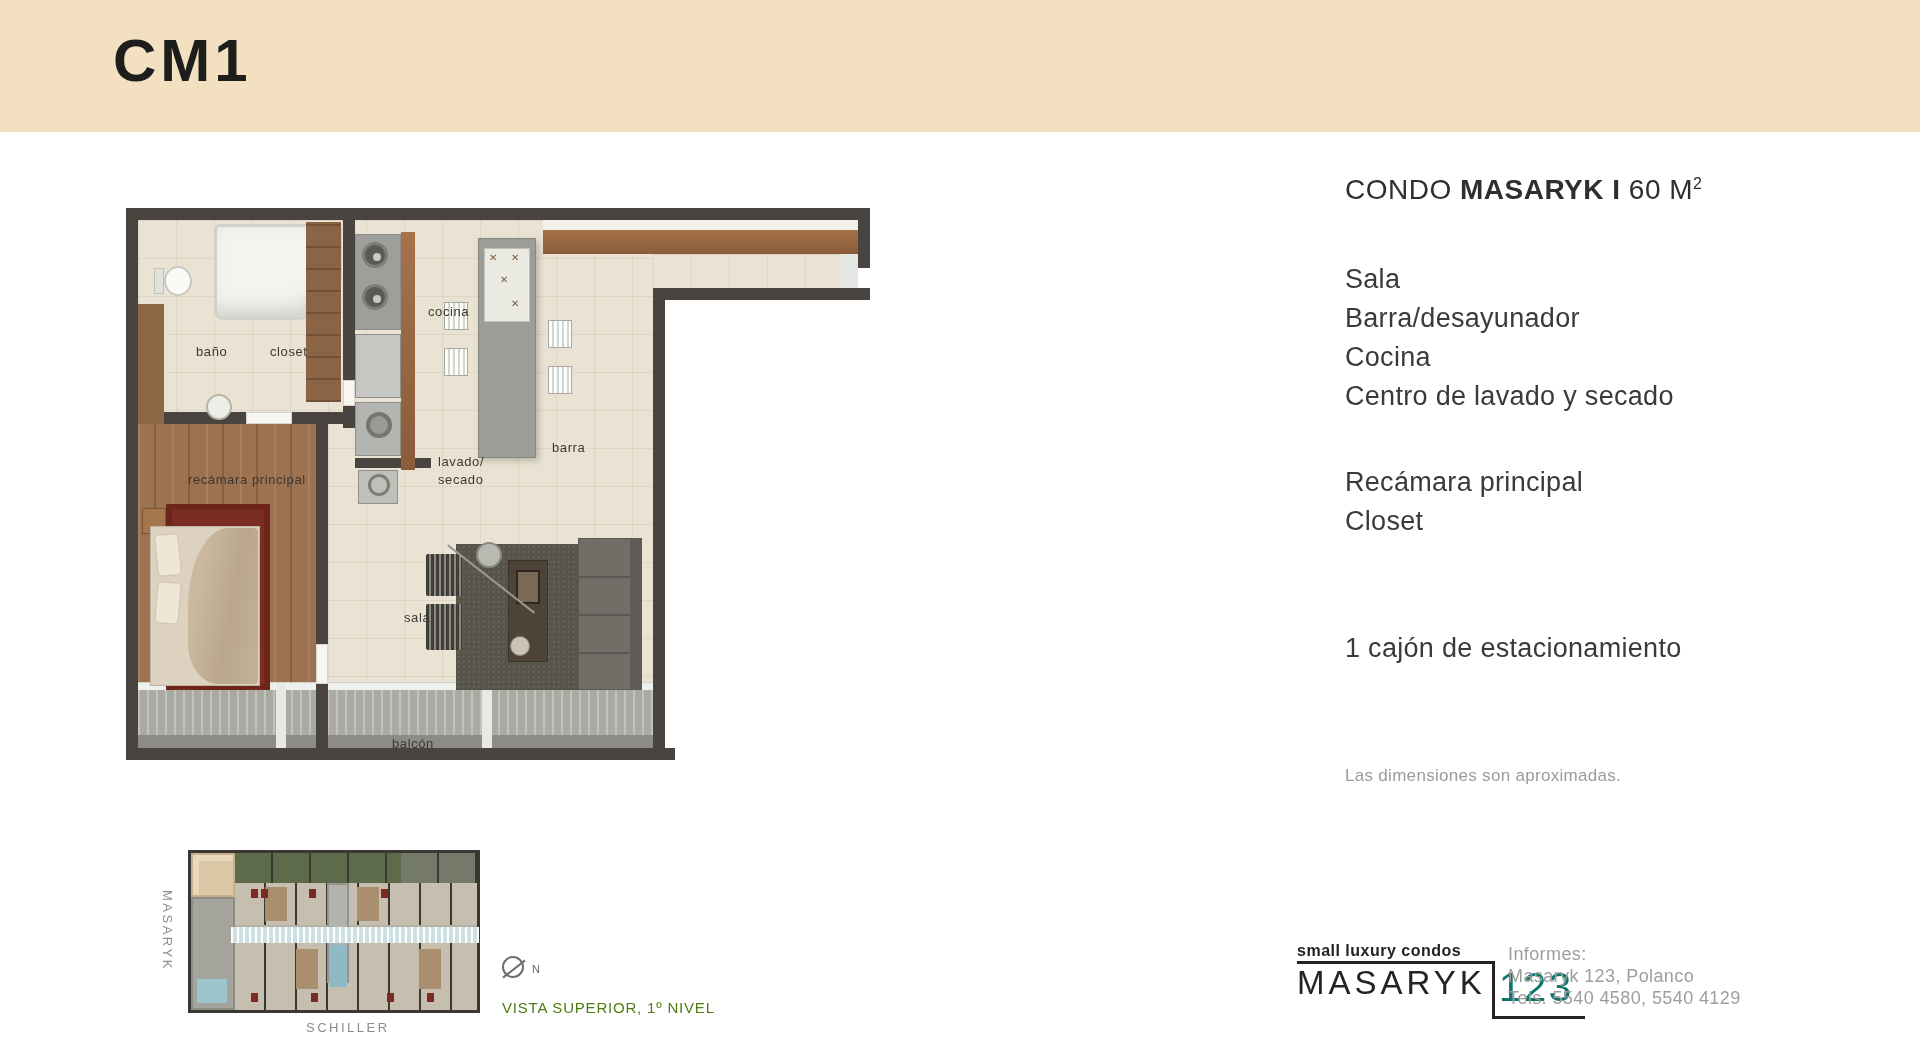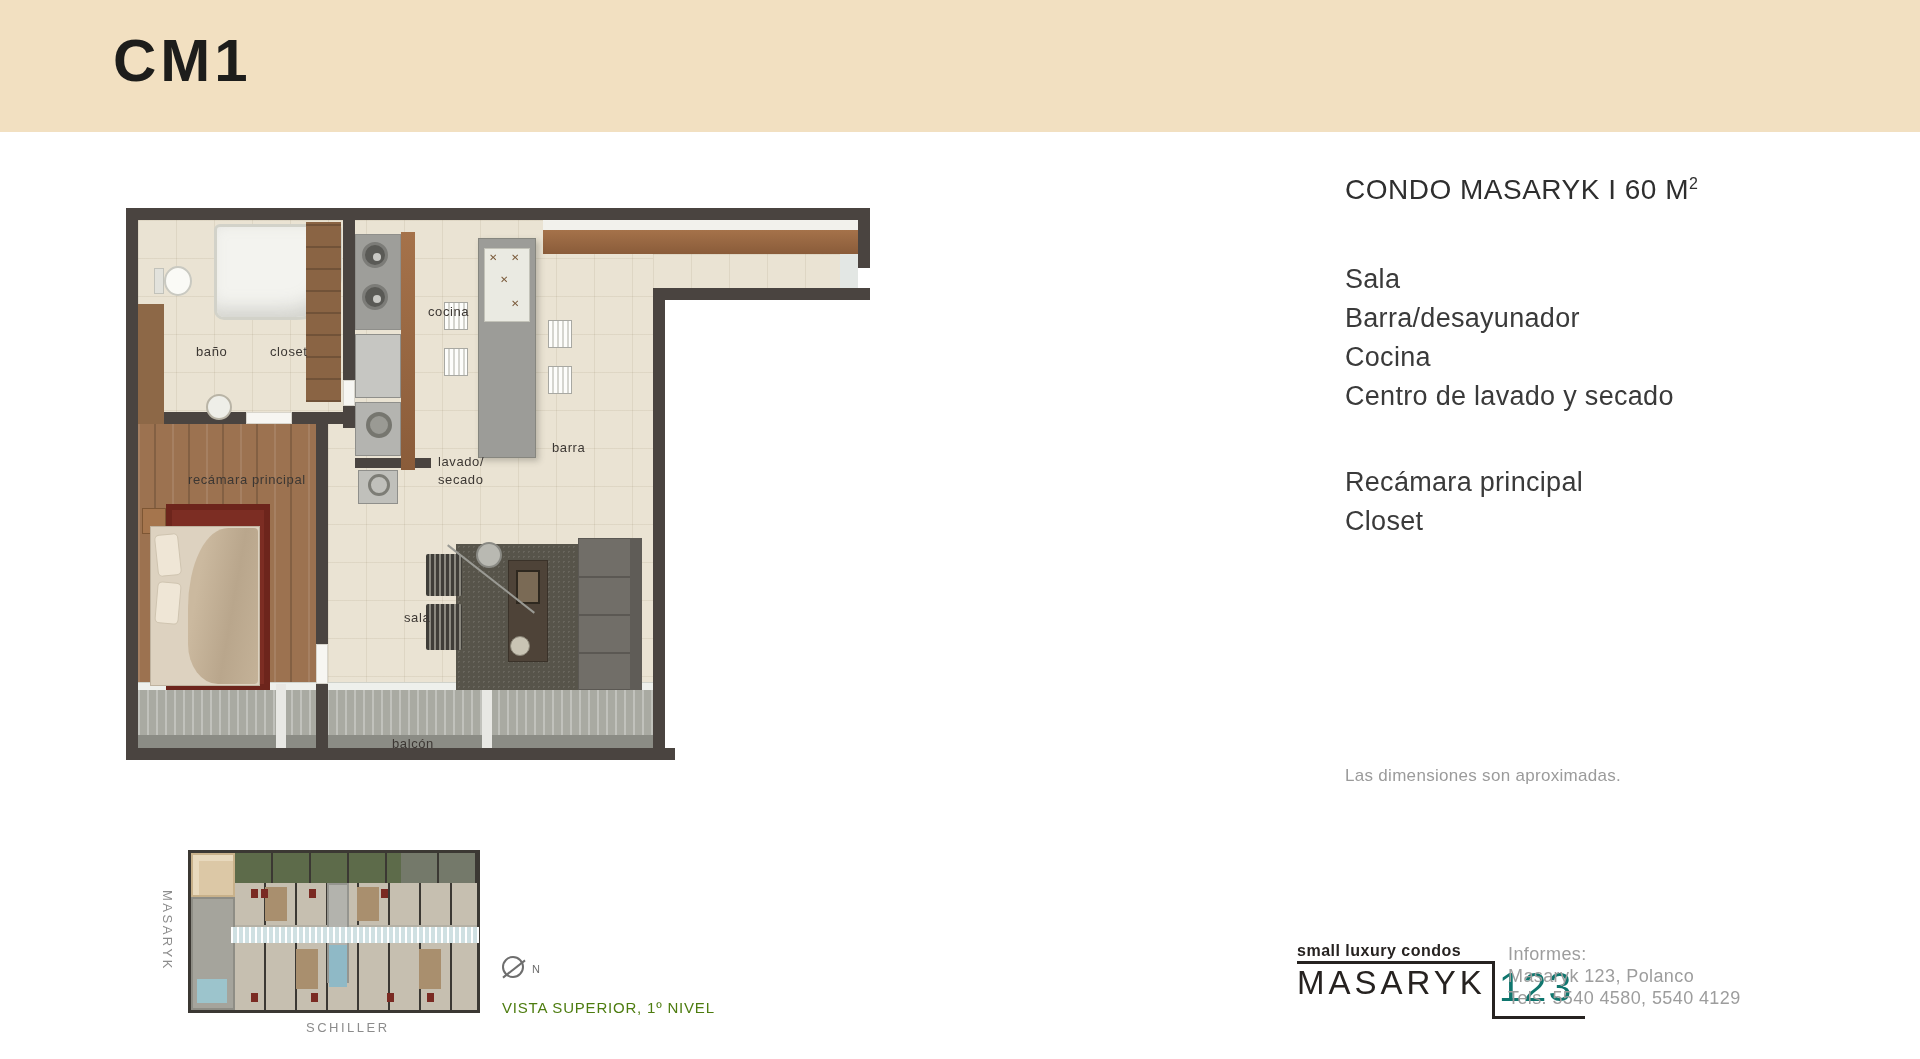--- a/index.html
+++ b/index.html
@@ -15,21 +15,21 @@
 
   
   .banner { left:0; top:0; width:1920px; height:132px; background:#f2e0c1; }
   .unit-code {
     left:113px; top:26px; font-size:60px; font-weight:700;
     letter-spacing:4px; color:#1d1d1b;
   }
 
   
   .headline { left:1345px; top:174px; font-size:28px; letter-spacing:0.5px; color:#2e2e2e; }
-  .headline .bold { font-weight:400;text-align:right; }
+  .headline .bold { font-weight:700;text-align:right; }
   .headline sup { font-size:16px; }
   .feature-group { left:1345px; font-size:27px; color:#3a3a3a; letter-spacing:0.3px; }
   .feature-group div { height:39px; line-height:39px; }
   .disclaimer { left:1345px; top:766px; font-size:17px; color:#9b9b9b; letter-spacing:0.3px; }
 
   
   .plan { left:126px; top:208px; width:744px; height:552px; }
   .wall { background:#4a4440; position:absolute; }
   .marble {
     position:absolute; background-color:#eae3d3;
@@ -209,20 +209,21 @@
   <div>Cocina</div>
   <div>Centro de lavado y secado</div>
 </div>
 
 <div class="abs feature-group" style="top:463px;">
   <div>Recámara principal</div>
   <div>Closet</div>
 </div>
 
 <div class="abs feature-group" style="top:629px;">
+  <div>1 cajón de estacionamiento</div>
 </div>
 
 <div class="abs disclaimer">Las dimensiones son aproximadas.</div>
 
 <div class="abs siteplan">
   <div class="sp" style="left:0;top:0;width:44px;height:44px;background:#dcc8a6;box-shadow:inset 0 0 0 2px #c8b18a, inset 8px 8px 0 #e8d9bd;"></div>
   <div class="sp" style="left:0;top:44px;width:44px;height:113px;background:#a5a49c;box-shadow:inset 0 0 0 2px #8e8d85;"></div>
   <div class="sp" style="left:6px;top:126px;width:30px;height:24px;background:#9cc4cc;"></div>
   <div class="sp sp-green" style="left:44px;top:0;width:242px;height:30px;"></div>
   <div class="sp" style="left:210px;top:0;width:76px;height:30px;background:#74796a;background-image:repeating-linear-gradient(90deg,transparent 0 36px,#3b3833 36px 38px);"></div>

